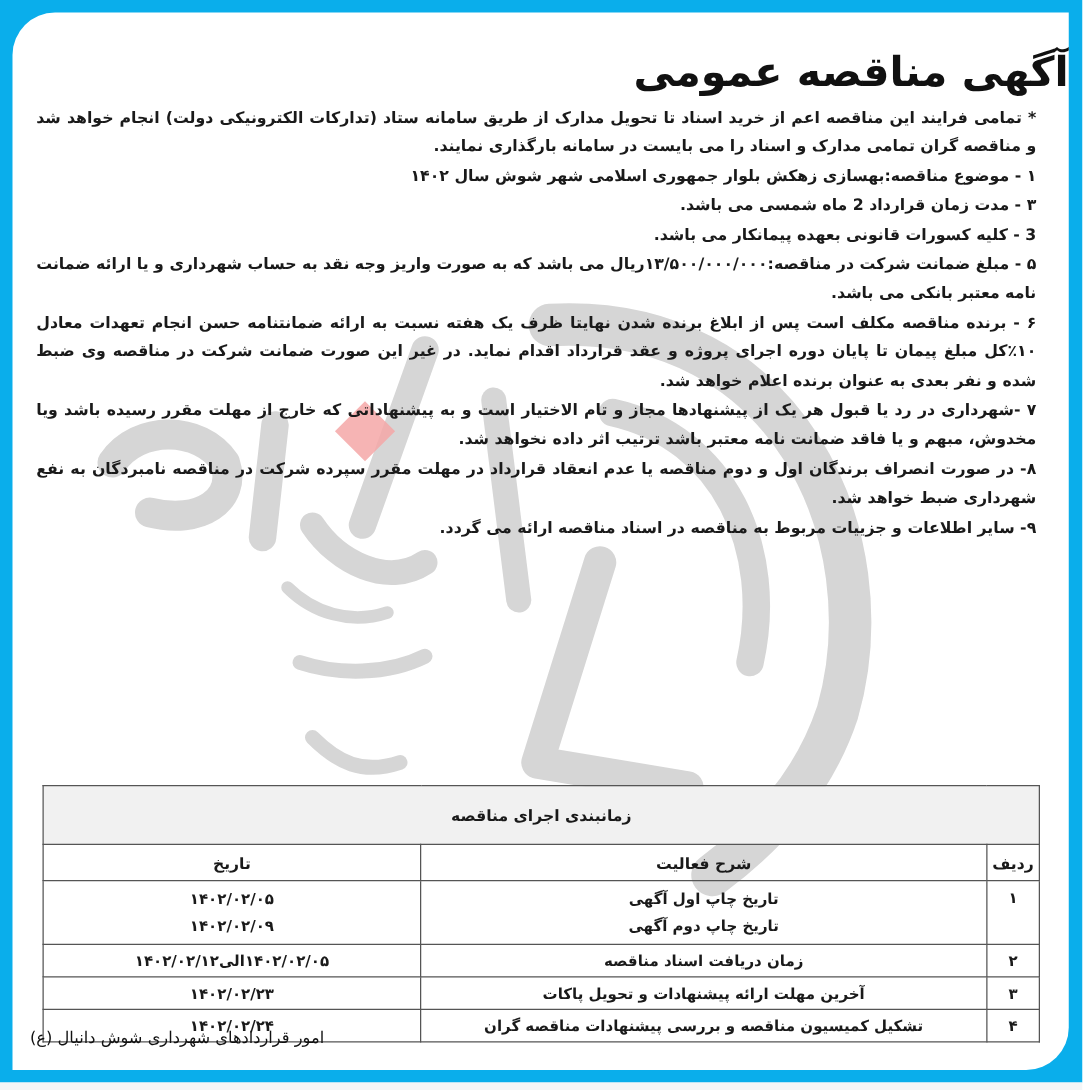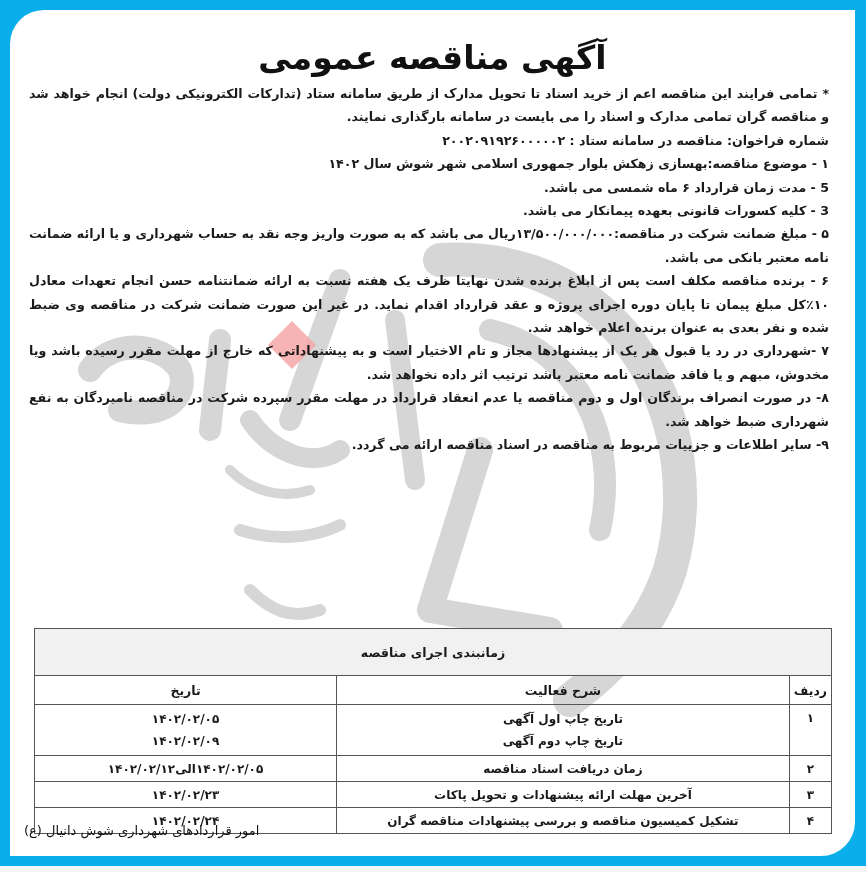--- a/index.html
+++ b/index.html
@@ -6,21 +6,21 @@
   body { width:866px; height:872px; background:#ffffff; position:relative; overflow:hidden;
          font-family:"DejaVu Sans", sans-serif; }
   .frame { position:absolute; left:0; top:0; width:866px; height:866px; background:#0aaeeb; }
   .paper { position:absolute; left:10px; top:10px; width:845px; height:846px; background:#fff;
            border-top-left-radius:34px; border-bottom-right-radius:34px; overflow:hidden; }
   .below { position:absolute; left:0; top:866px; width:866px; height:6px; background:#f4f6f7; }
 
   .watermark { position:absolute; left:0; top:0; width:845px; height:846px; pointer-events:none; }
 
   .content { position:absolute; left:0; top:0; width:845px; height:846px; direction:rtl; }
-  .title { position:absolute; top:28px; left:0; width:845px; text-align:center;
+  .title { position:absolute; top:28px; left:0; width:845px; text-align:right;
            font-size:33px; font-weight:bold; color:#111; letter-spacing:0; }
   .body-text { position:absolute; top:72px; right:14px; width:812px; font-size:12.6px;
                font-weight:bold; color:#1a1a1a; line-height:23.4px; text-align:justify; }
   .body-text p { margin:0; }
   .indent { padding-right:12px; }
 
   table.schedule { position:absolute; left:24px; top:618px; width:798px; border-collapse:collapse;
                    direction:rtl; font-size:12px; font-weight:bold; color:#1a1a1a; }
   table.schedule td, table.schedule th { border:1.5px solid #555; text-align:center; padding:2px 4px; }
   .sched-title { background:#f1f1f1; height:42px; font-size:12.5px; }
@@ -62,23 +62,22 @@
       <path d="M240 580 C 260 600, 280 610, 310 600" stroke-width="12"></path>
     </g>
     <rect x="265" y="318" width="34" height="34" fill="#f4a7a7" opacity="0.85" transform="rotate(45 282 335)"></rect>
   </svg>
 
   <div class="content">
     <div class="title">آگهی مناقصه عمومی</div>
 
     <div class="body-text">
       <p class="indent">* تمامی فرایند این مناقصه اعم از خرید اسناد تا تحویل مدارک از طریق سامانه ستاد (تدارکات الکترونیکی دولت) انجام خواهد شد و مناقصه گران تمامی مدارک و اسناد را می بایست در سامانه بارگذاری نمایند.</p>
-      <p class="indent">شماره فراخوان: مناقصه در سامانه ستاد : ۲۰۰۲۰۹۱۹۲۶۰۰۰۰۰۲</p>
       <p class="indent">۱ - موضوع مناقصه:بهسازی زهکش بلوار جمهوری اسلامی شهر شوش سال ۱۴۰۲</p>
-      <p class="indent">5 - مدت زمان قرارداد ۶ ماه شمسی می باشد.</p>
+      <p class="indent">۳ - مدت زمان قرارداد 2 ماه شمسی می باشد.</p>
       <p class="indent">3 - کلیه کسورات قانونی بعهده پیمانکار می باشد.</p>
       <p class="indent">۵ - مبلغ ضمانت شرکت در مناقصه:۱۳/۵۰۰/۰۰۰/۰۰۰ریال می باشد که به صورت واریز وجه نقد به حساب شهرداری و یا ارائه ضمانت نامه معتبر بانکی می باشد.</p>
       <p class="indent">۶ - برنده مناقصه مکلف است پس از ابلاغ برنده شدن نهایتا ظرف یک هفته نسبت به ارائه ضمانتنامه حسن انجام تعهدات معادل ۱۰٪کل مبلغ پیمان تا پایان دوره اجرای پروژه و عقد قرارداد اقدام نماید.  در غیر این صورت ضمانت شرکت در مناقصه وی ضبط شده و نفر بعدی به عنوان برنده اعلام خواهد شد.</p>
       <p class="indent">۷ -شهرداری در رد یا قبول هر یک از پیشنهادها مجاز و تام الاختیار است و به پیشنهاداتی که خارج از مهلت مقرر رسیده باشد ویا مخدوش، مبهم و یا فاقد ضمانت نامه معتبر باشد ترتیب اثر داده نخواهد شد.</p>
       <p class="indent">۸- در صورت انصراف برندگان اول و دوم مناقصه یا عدم انعقاد قرارداد در مهلت مقرر سپرده شرکت در مناقصه نامبردگان به نفع شهرداری ضبط خواهد شد.</p>
       <p class="indent">۹- سایر اطلاعات و جزییات مربوط به مناقصه در اسناد مناقصه ارائه می گردد.</p>
     </div>
 
     <table class="schedule">
       <tbody>

